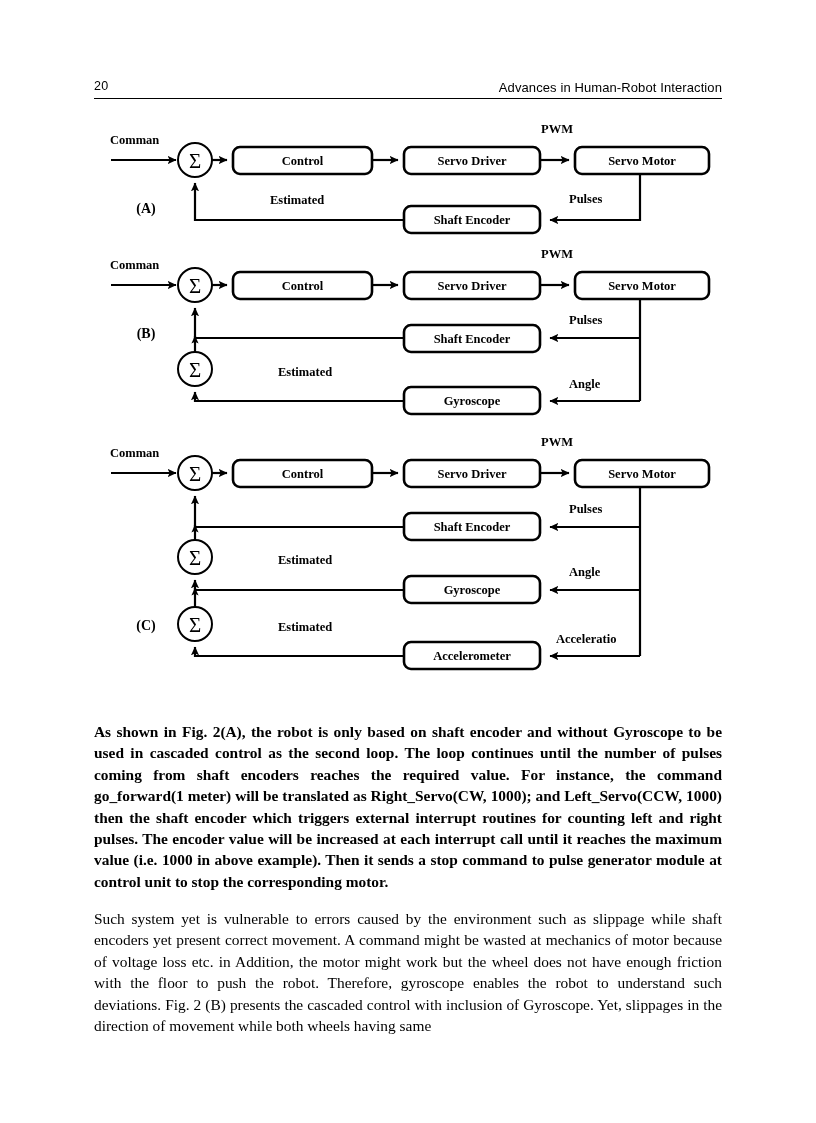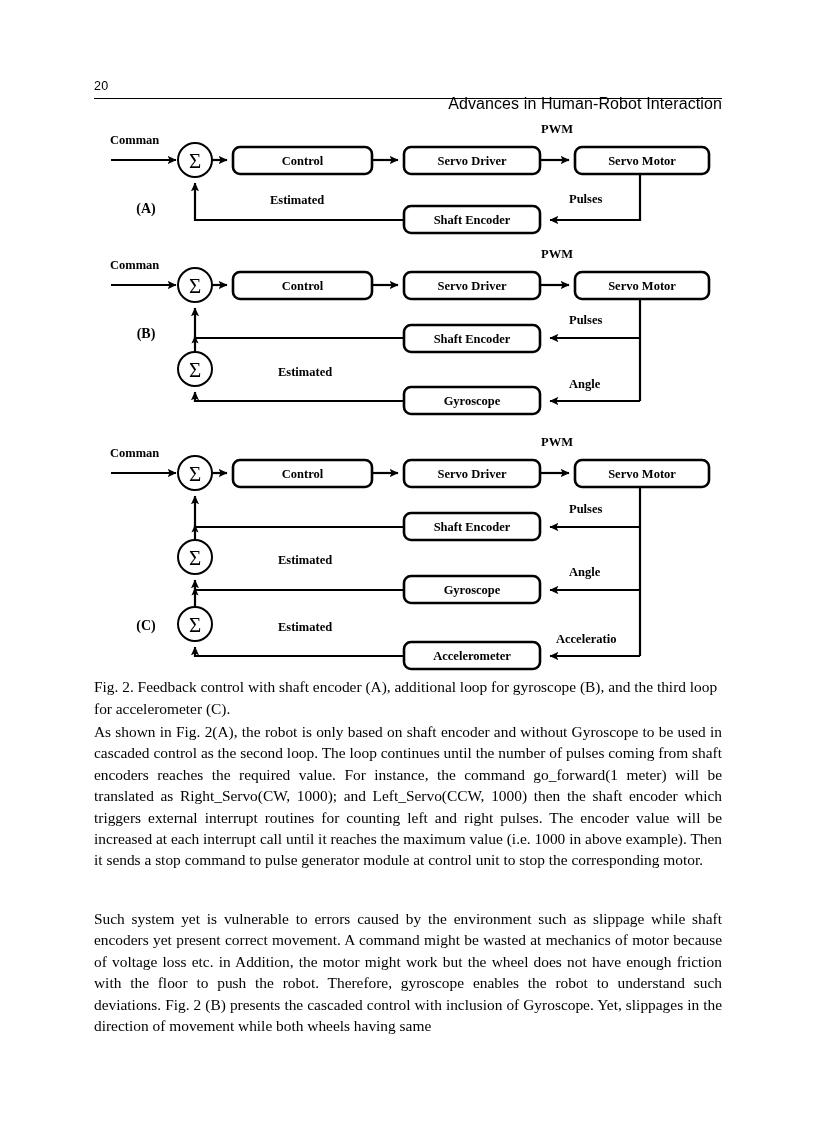--- a/index.html
+++ b/index.html
@@ -36,23 +36,23 @@
     left: 0;
     top: 0;
     font-family: "Liberation Sans", "DejaVu Sans", sans-serif;
     font-size: 12.5px;
     line-height: 16px;
     letter-spacing: 0.2px;
   }
   .header-title {
     position: absolute;
     right: 0;
-    top: 18px;
+    top: 2px;
     font-family: "Liberation Sans", "DejaVu Sans", sans-serif;
-    font-size: 16px;
+    font-size: 13px;
     line-height: 16px;
     white-space: nowrap;
     letter-spacing: 0.1px;
   }
   .header-rule {
     position: absolute;
     left: 0;
     top: 20px;
     width: 628px;
     height: 0;
@@ -85,21 +85,21 @@
   }
   .para {
     position: absolute;
     left: 94px;
     width: 628px;
     font-size: 15.4px;
     line-height: 21.4px;
     text-align: justify;
     text-justify: inter-word;
   }
-  #para1 { top: 721px; }
+  #para1 { top: 721px; font-weight: bold; }
   #para2 { top: 872px; margin-top: 36px; }
 </style>
 </head>
 <body>
 
 <div class="page">
 
   <div class="header">
     <div class="header-page-number">20</div>
     <div class="header-title">Advances in Human-Robot Interaction</div>
@@ -286,19 +286,18 @@
 
         <polyline class="ln" points="404,656 195,656 195,647" marker-end="url(#ah)"></polyline>
 
         <text class="sig" x="278" y="631">Estimated</text>
 
         <text class="panel" x="146" y="630">(C)</text>
       </g>
     </svg>
   </div>
 
-  <div class="caption">Fig. 2. Feedback control with shaft encoder (A), additional loop for gyroscope (B), and the third loop for accelerometer (C).</div>
 
   <div class="para" id="para1">As shown in Fig. 2(A), the robot is only based on shaft encoder and without Gyroscope to be used in cascaded control as the second loop. The loop continues until the number of pulses coming from shaft encoders reaches the required value. For instance, the command go_forward(1 meter) will be translated as Right_Servo(CW, 1000); and Left_Servo(CCW, 1000) then the shaft encoder which triggers external interrupt routines for counting left and right pulses. The encoder value will be increased at each interrupt call until it reaches the maximum value (i.e. 1000 in above example). Then it sends a stop command to pulse generator module at control unit to stop the corresponding motor.</div>
 
   <div class="para" id="para2">Such system yet is vulnerable to errors caused by the environment such as slippage while shaft encoders yet present correct movement. A command might be wasted at mechanics of motor because of voltage loss etc. in Addition, the motor might work but the wheel does not have enough friction with the floor to push the robot. Therefore, gyroscope enables the robot to understand such deviations. Fig. 2 (B) presents the cascaded control with inclusion of Gyroscope. Yet, slippages in the direction of movement while both wheels having same</div>
 
 </div>
 
 </body></html>

